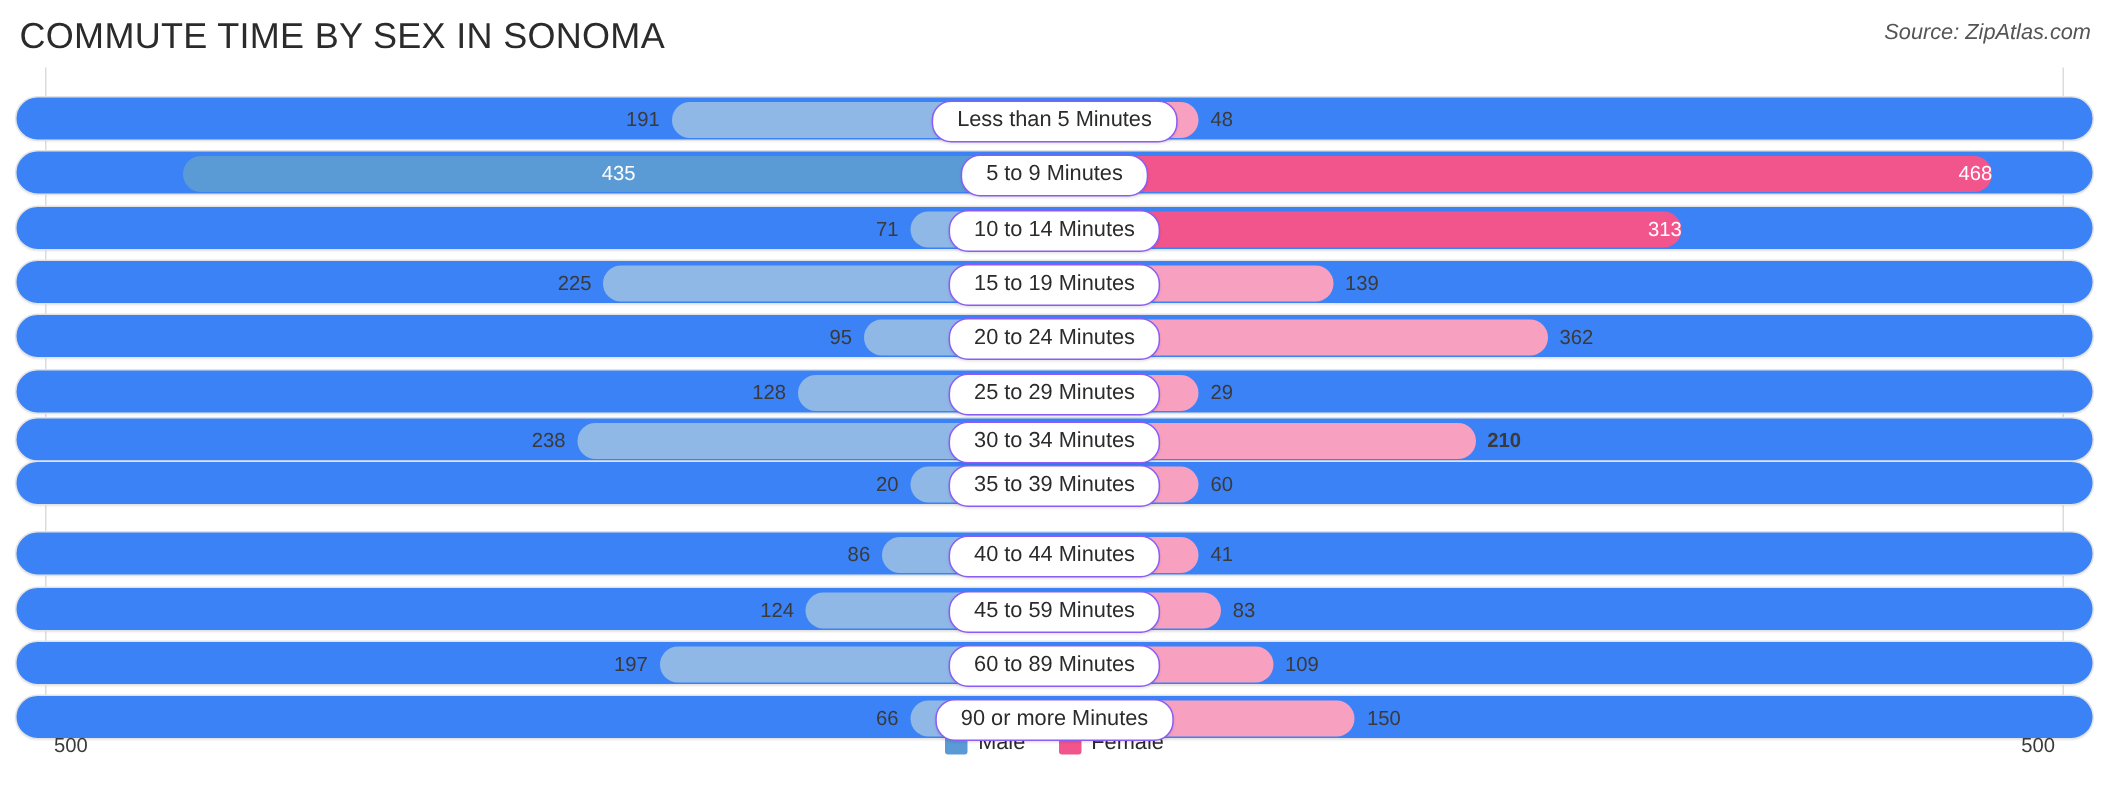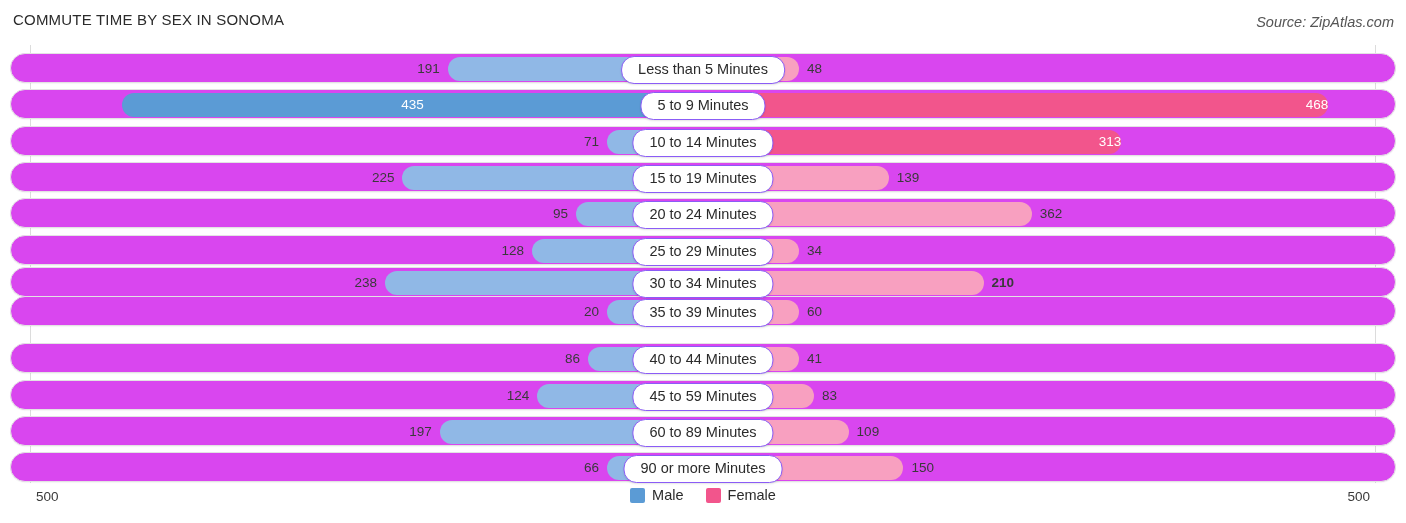--- a/index.html
+++ b/index.html
@@ -12,21 +12,21 @@
     overflow:hidden;
     position:relative;
   }
 
   
   #header{
     position:absolute;left:0;top:0;width:1406px;height:45px;
   }
   #chart-title{
     position:absolute;left:13px;top:11px;
-    font-size:15px;
+    font-size:24px;
     letter-spacing:.2px;
     color:#2b2b2b;
     font-weight:400;
     white-space:nowrap;
   }
   #source-label{
     position:absolute;right:12px;top:14px;
     font-size:14.5px;
     font-style:italic;
     color:#555;
@@ -40,25 +40,26 @@
   }
   .axis-line{
     position:absolute;top:0;bottom:0;width:1px;
     background:#dcdcdc;
   }
   #axis-left{left:30px;}
   #axis-right{left:1375px;}
 
   .row{
     position:absolute;left:10px;width:1386px;height:30px;
-    background:#d946ef;
+    background:#3b82f6;
     border:1px solid #e3e3e3;
     border-radius:15px;
     box-sizing:border-box;
     box-shadow:0 1px 1px rgba(0,0,0,.045);
+    margin-top:11px;
   }
 
   
   .bar{
     position:absolute;top:3px;height:24px;
     box-sizing:border-box;
   }
   .bar-male{
     right:50%;
     border-radius:12px 0 0 12px;
@@ -162,21 +163,21 @@
         <div class="bar bar-male" style="width: 126.92px; background: rgb(144, 184, 230);"></div>
         <div class="val val-out val-male-out" style="width: 533.08px; padding-right: 134.92px; box-sizing: content-box;">95</div>
         <div class="bar bar-female" style="width: 328.656px; background: rgb(248, 160, 192);"></div>
         <div class="val val-out val-female-out" style="width: 331.344px; padding-left: 336.656px; box-sizing: content-box;">362</div>
         <div class="cat-pill">20 to 24 Minutes</div>
       </div>
       <div class="row" style="top: 189.5px;">
         <div class="bar bar-male" style="width: 171.008px; background: rgb(144, 184, 230);"></div>
         <div class="val val-out val-male-out" style="width: 488.992px; padding-right: 179.008px; box-sizing: content-box;">128</div>
         <div class="bar bar-female" style="width: 96px; background: rgb(248, 160, 192);"></div>
-        <div class="val val-out val-female-out" style="width: 564px; padding-left: 104px; box-sizing: content-box;">34</div>
+        <div class="val val-out val-female-out" style="width: 564px; padding-left: 104px; box-sizing: content-box;">29</div>
         <div class="cat-pill">25 to 29 Minutes</div>
       </div>
       <div class="row" style="top: 222px;">
         <div class="bar bar-male" style="width: 317.968px; background: rgb(144, 184, 230);"></div>
         <div class="val val-out val-male-out" style="width: 342.032px; padding-right: 325.968px; box-sizing: content-box;">238</div>
         <div class="bar bar-female" style="width: 280.56px; background: rgb(248, 160, 192);"></div>
         <div class="val val-out val-female-out" style="width: 379.44px; padding-left: 288.56px; box-sizing: content-box; font-weight: bold;">210</div>
         <div class="cat-pill">30 to 34 Minutes</div>
       </div>
       <div class="row" style="top: 251px;">

